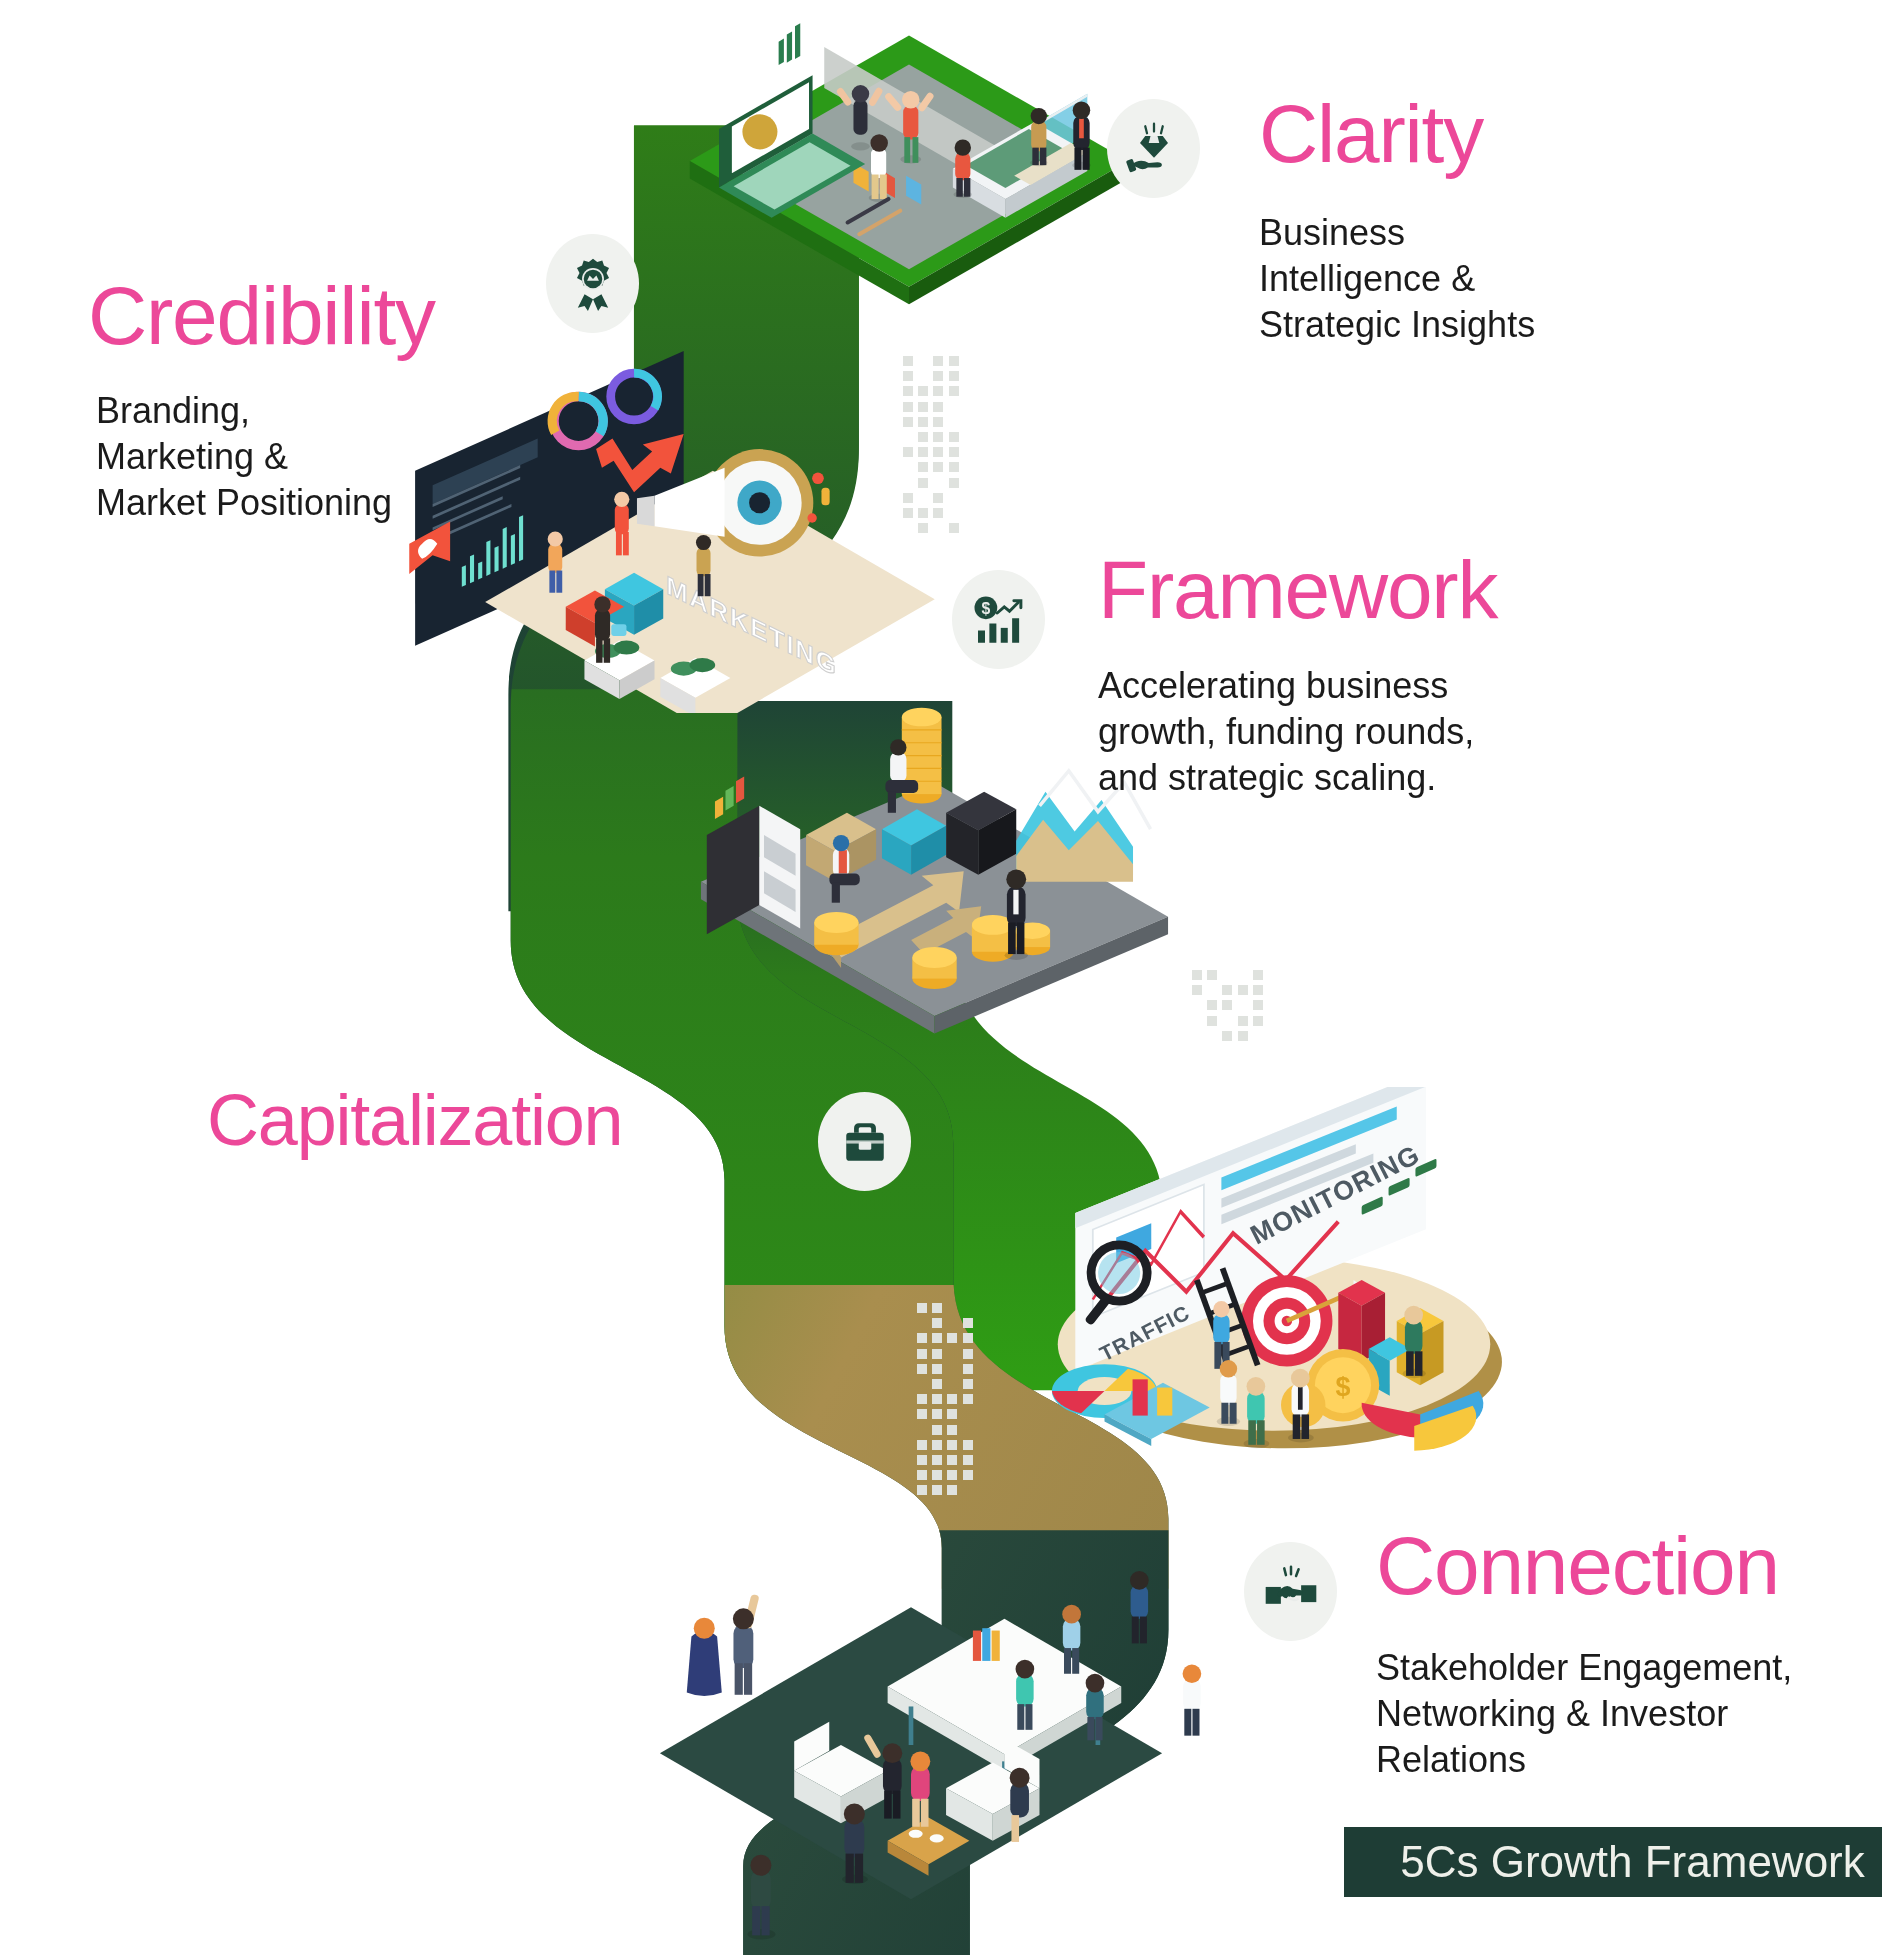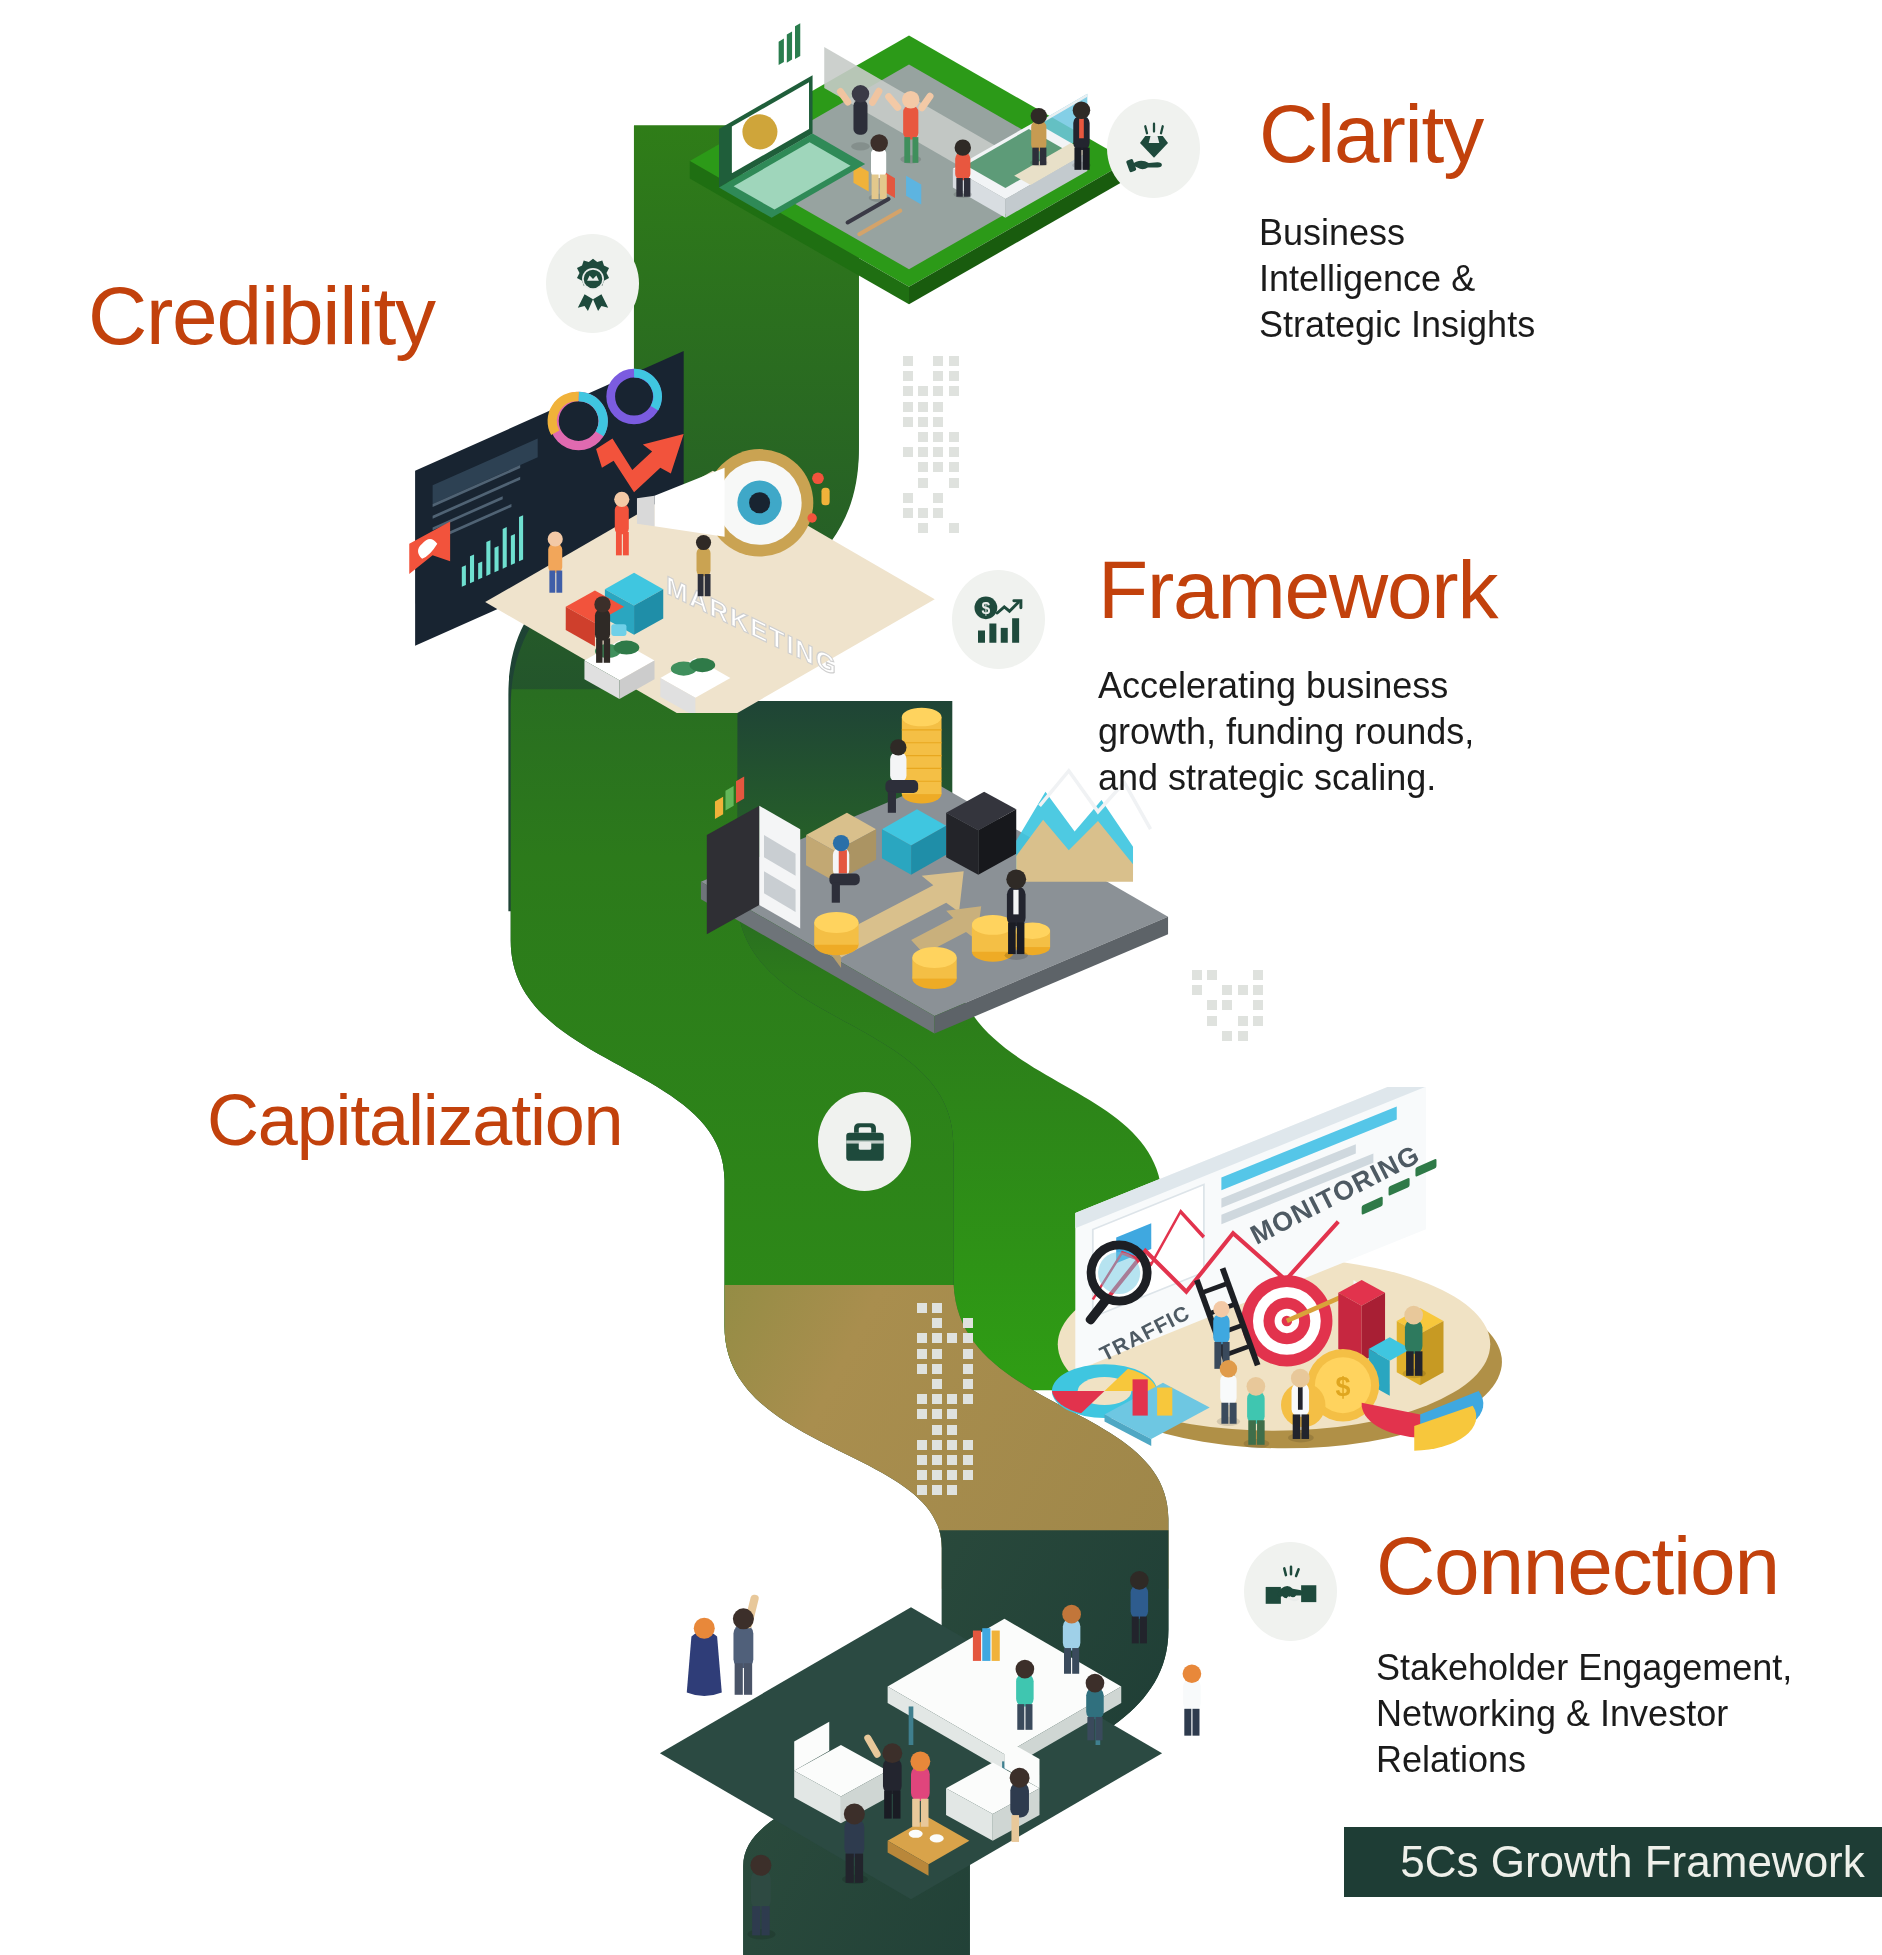--- a/index.html
+++ b/index.html
@@ -8,21 +8,21 @@
     position:relative;
     width:1883px;height:1955px;
     background:#ffffff;
     overflow:hidden;
   }
   .abs{position:absolute;}
 
   
   .step-title{
     font-family:"Liberation Sans",sans-serif;
-    color:#c2410c;
+    color:#ec4899;
     font-weight:400;
     letter-spacing:-1.2px;
     line-height:1.0;
     white-space:nowrap;
   }
   .step-desc{
     font-family:"Liberation Sans",sans-serif;
     color:#1b1b1b;
     font-weight:400;
     line-height:1.28;
@@ -907,20 +907,25 @@
         <path d="M32 2 l5 4 6 -2 2 6 6 3 -3 6 3 6 -6 3 -2 6 -6 -2 -5 4 -5 -4 -6 2 -2 -6 -6 -3 3 -6 -3 -6 6 -3 2 -6 6 2 Z"></path>
         <circle cx="32" cy="26" r="13" fill="#e9ecea"></circle>
         <circle cx="32" cy="26" r="11" fill="#1E4A3C"></circle>
         <path d="M25 28 l3 -6 4 4 4 -4 3 6 Z" fill="#e9ecea"></path>
         <path d="M22 44 l-8 16 8 -2 4 6 6 -14 Z"></path>
         <path d="M42 44 l8 16 -8 -2 -4 6 -6 -14 Z"></path>
       </g>
     </svg>
   </div>
   <div class="abs step-title" style="left:88px;top:275px;font-size:82px;">Credibility</div>
+  <div class="abs step-desc" style="left:96px;top:388px;font-size:36px;">
+    <div>Branding,</div>
+    <div>Marketing &amp;</div>
+    <div>Market Positioning</div>
+  </div>
 
   <div class="abs badge" style="left:952px;top:570px;width:93px;height:99px;">
     <svg width="56" height="56" viewBox="0 0 64 64">
       <g fill="#1E4A3C">
         <circle cx="17" cy="18" r="13"></circle>
         <text x="17" y="25" text-anchor="middle" font-family="Liberation Sans, sans-serif" font-size="18" font-weight="700" fill="#e9ecea">$</text>
         <rect x="8" y="44" width="8" height="14"></rect>
         <rect x="21" y="36" width="8" height="22"></rect>
         <rect x="34" y="41" width="8" height="17"></rect>
         <rect x="47" y="30" width="8" height="28"></rect>

